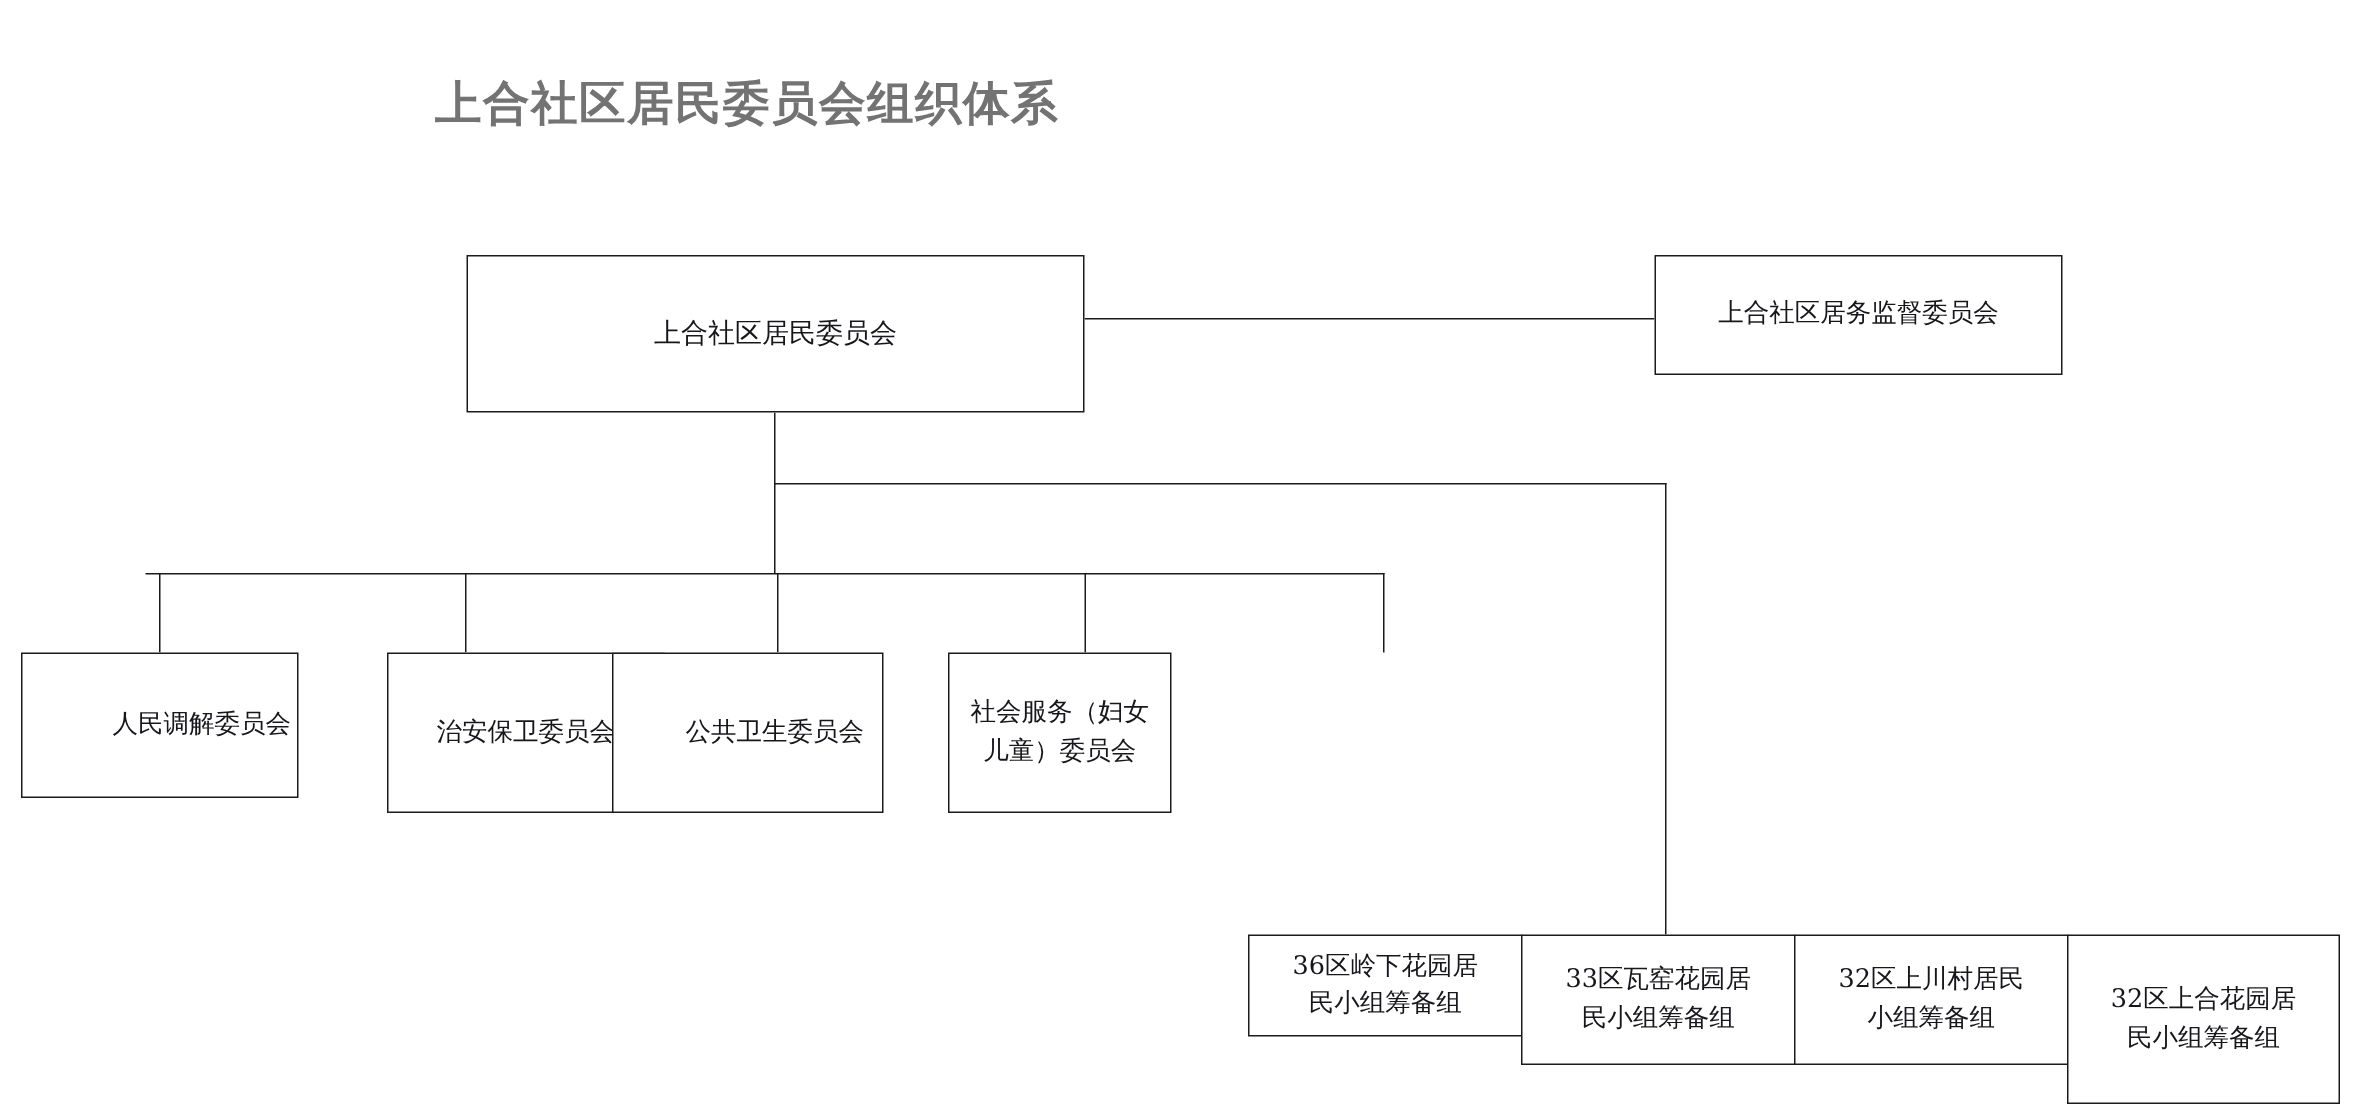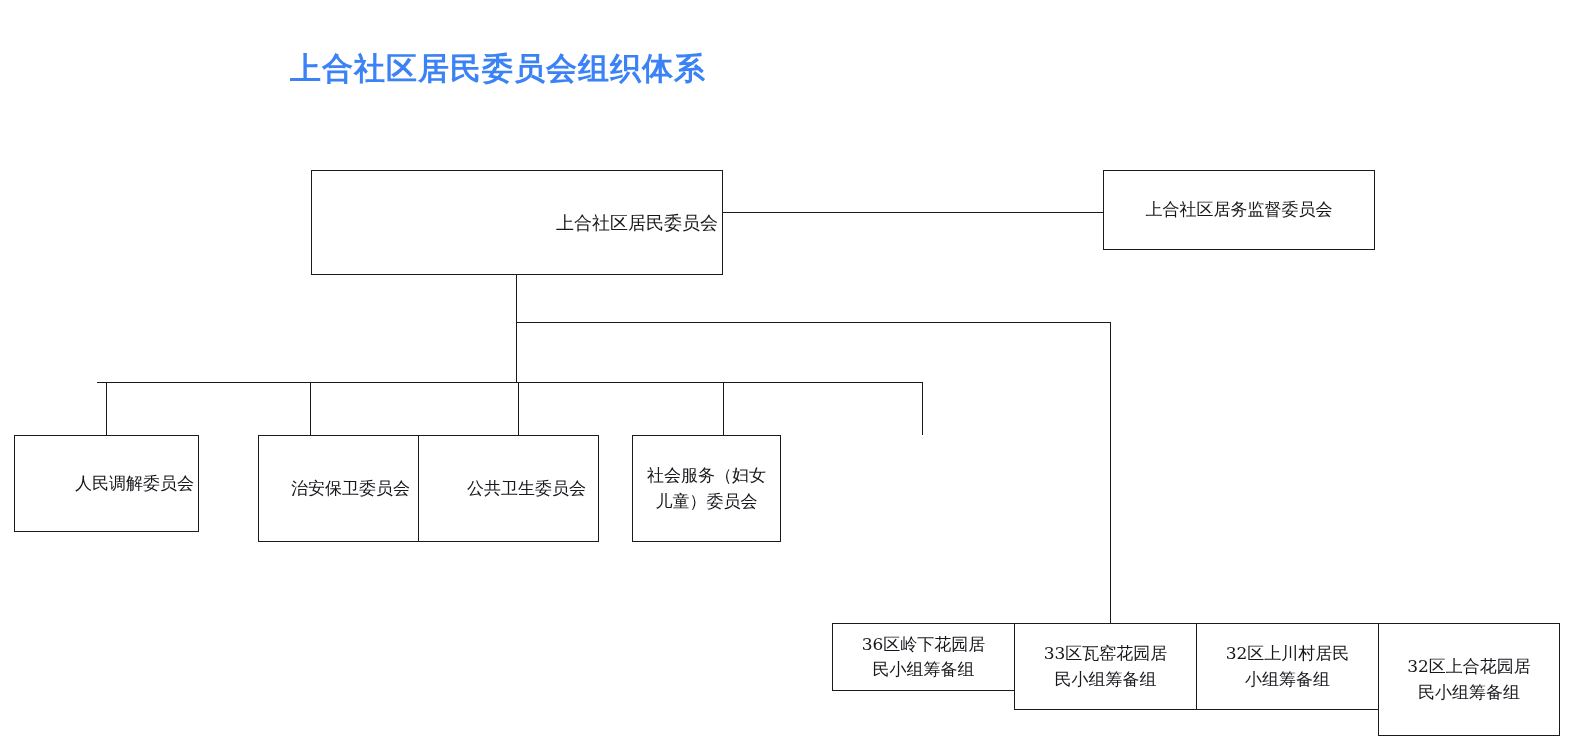--- a/index.html
+++ b/index.html
@@ -23,46 +23,46 @@
     height: 746px;
   }
 
   .title {
     position: absolute;
     left: 290px;
     top: 48px;
     font-size: 31px;
     font-weight: bold;
     letter-spacing: 1px;
-    color: #3b82f6;
+    color: #737373;
     white-space: nowrap;
   }
 
   .node {
     position: absolute;
     box-sizing: border-box;
     border: 1.2px solid #1b1b1b;
     background: #ffffff;
     display: flex;
     align-items: center;
     justify-content: center;
     text-align: center;
     font-size: 17px;
     line-height: 1.5;
     color: #16161b;
     padding: 2px 4px;
   }
   .node .node-label { display: block; white-space: pre-line; }
 
-  .node-root   { left: 311px;  top: 170px; width: 412px; height: 105px; font-size: 18px; justify-content: flex-end; }
+  .node-root   { left: 311px;  top: 170px; width: 412px; height: 105px; font-size: 18px; }
   .node-super  { left: 1103px; top: 170px; width: 272px; height: 80px;  font-size: 17px; text-align: right; }
 
   .node-c1 { left: 14px;   top: 435px; width: 185px; height: 97px; justify-content: flex-end; }
   .node-c2 { left: 218px;  top: 435px; width: 185px; height: 107px; margin-left: 40px; }
-  .node-c3 { left: 418px;  top: 435px; width: 181px; height: 107px; padding-left: 40px; }
+  .node-c3 { left: 408px;  top: 435px; width: 181px; height: 107px; padding-left: 40px; }
   .node-c4 { left: 632px;  top: 435px; width: 149px; height: 107px; }
   .node-c5 { left: 831px;  top: 435px; width: 183px; height: 107px; }
 
   .node-g1 { left: 832px;  top: 623px; width: 183px; height: 68px; }
   .node-g2 { left: 1014px; top: 623px; width: 183px; height: 87px; }
   .node-g3 { left: 1196px; top: 623px; width: 183px; height: 87px; }
   .node-g4 { left: 1378px; top: 623px; width: 182px; height: 113px; }
 
   .conn {
     position: absolute;

